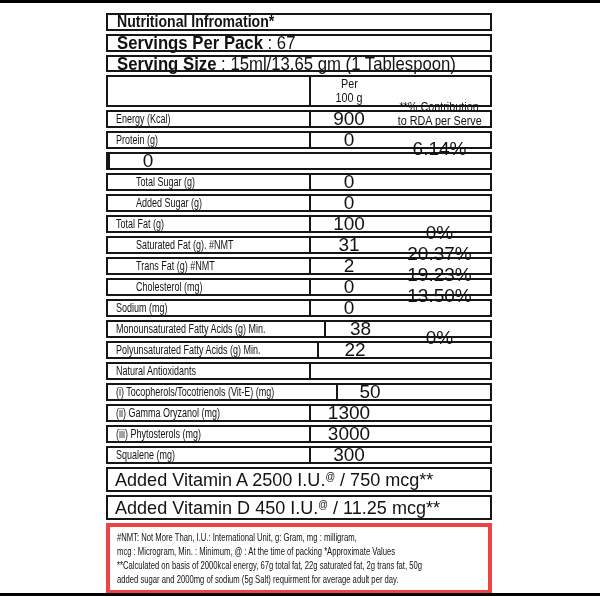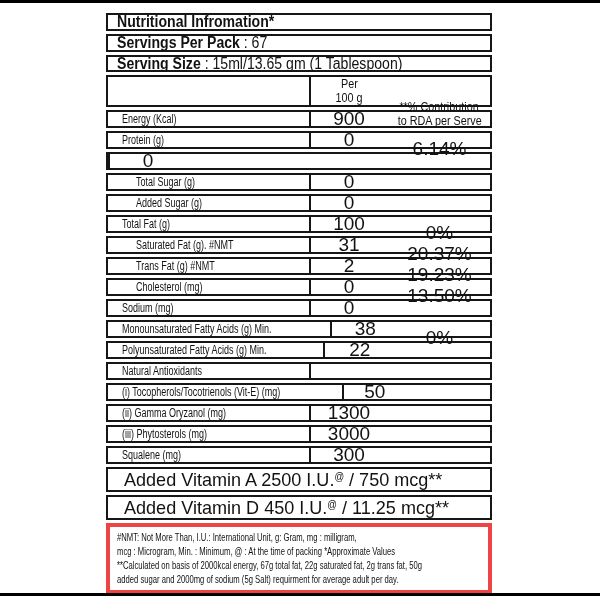--- a/index.html
+++ b/index.html
@@ -17,45 +17,45 @@
 
   .sheet { position:absolute; left:106px; top:13px; width:386px; }
 
   .row {
     border:2px solid #161616;
     margin-bottom:3px;
     display:flex;
     align-items:center;
     background:#fff;
   }
-  .row.single { height:18px; font-size:16px; padding-left:9px; }
+  .row.single { height:18px; font-size:19px; padding-left:9px; }
   .row.single .lbl { font-weight:700; }
   .row.size { height:17px; }
 
   .title-row { height:18px; font-size:16px; font-weight:700; padding-left:9px; }
 
   .header-row { height:32px; font-size:12px; }
-  .cell-label { flex:1; padding-left:14px; align-self:stretch; display:flex; align-items:center; }
+  .cell-label { flex:1; padding-left:8px; align-self:stretch; display:flex; align-items:center; }
   .cell-val, .cell-rda {
     align-self:stretch;
     border-left:2px solid #161616;
     display:flex; flex-direction:column;
     align-items:center; justify-content:center;
     text-align:center;
   }
   .cell-val { width:78px; }
   .cell-rda { width:103px;margin-top:37px; }
   .header-row .cell-val, .header-row .cell-rda { line-height:14px; }
 
   .data-row { height:18px; font-size:12.5px; }
   .data-row .cell-val, .data-row .cell-rda { font-size:19px; line-height:14px; }
   .cell-label.indent { padding-left:28px; }
   .cell-label.bold { font-weight:400; }
 
-  .vitamin-row { height:25px; font-size:19px; padding-left:16px; }
+  .vitamin-row { height:25px; font-size:19px; padding-left:7px; }
   .vitamin-row sup { font-size:10px; line-height:0; vertical-align:6px; }
 
   .footnote { border:4px solid #ef4444; padding:3px 7px 4px; background:#fff; }
   .fn-line { font-size:10.5px; line-height:14px; white-space:nowrap; }
 
   
   .cx  { display:inline-block; transform:scaleX(0.72); transform-origin:0 50%; white-space:nowrap; }
   .cxh { display:inline-block; transform:scaleX(0.88); transform-origin:0 50%; white-space:nowrap; }
   .cxc { display:inline-block; transform:scaleX(0.9);  transform-origin:50% 50%; white-space:nowrap; }
   .cxv { display:inline-block; transform:scaleX(0.95); transform-origin:0 50%; white-space:nowrap; }

